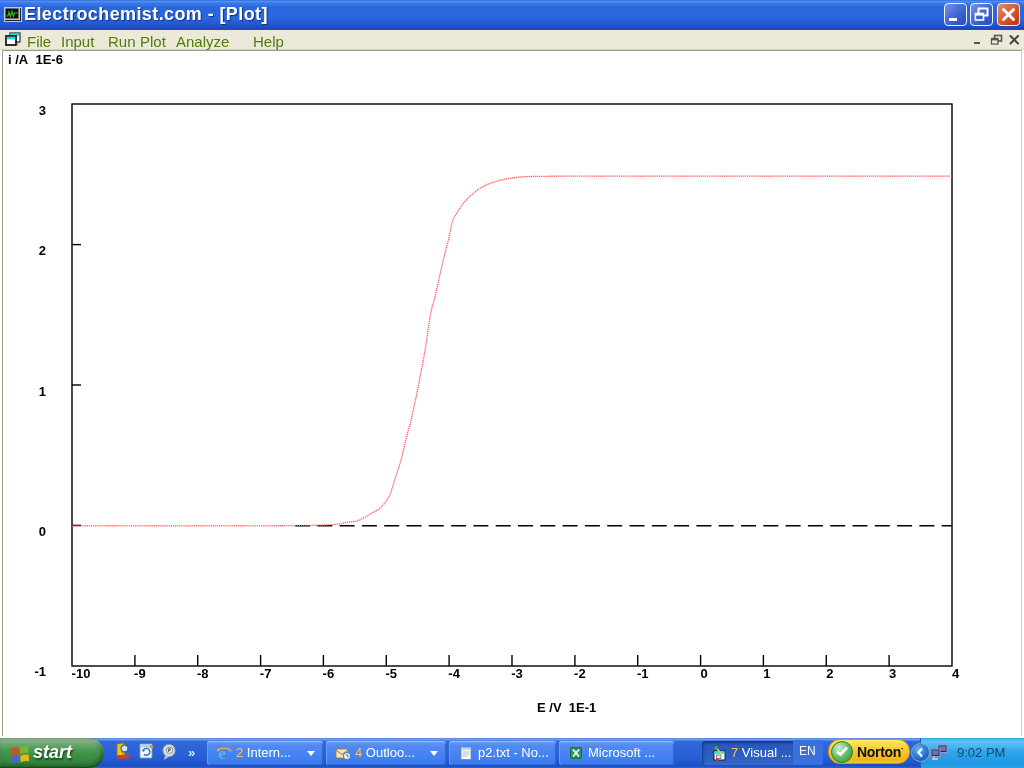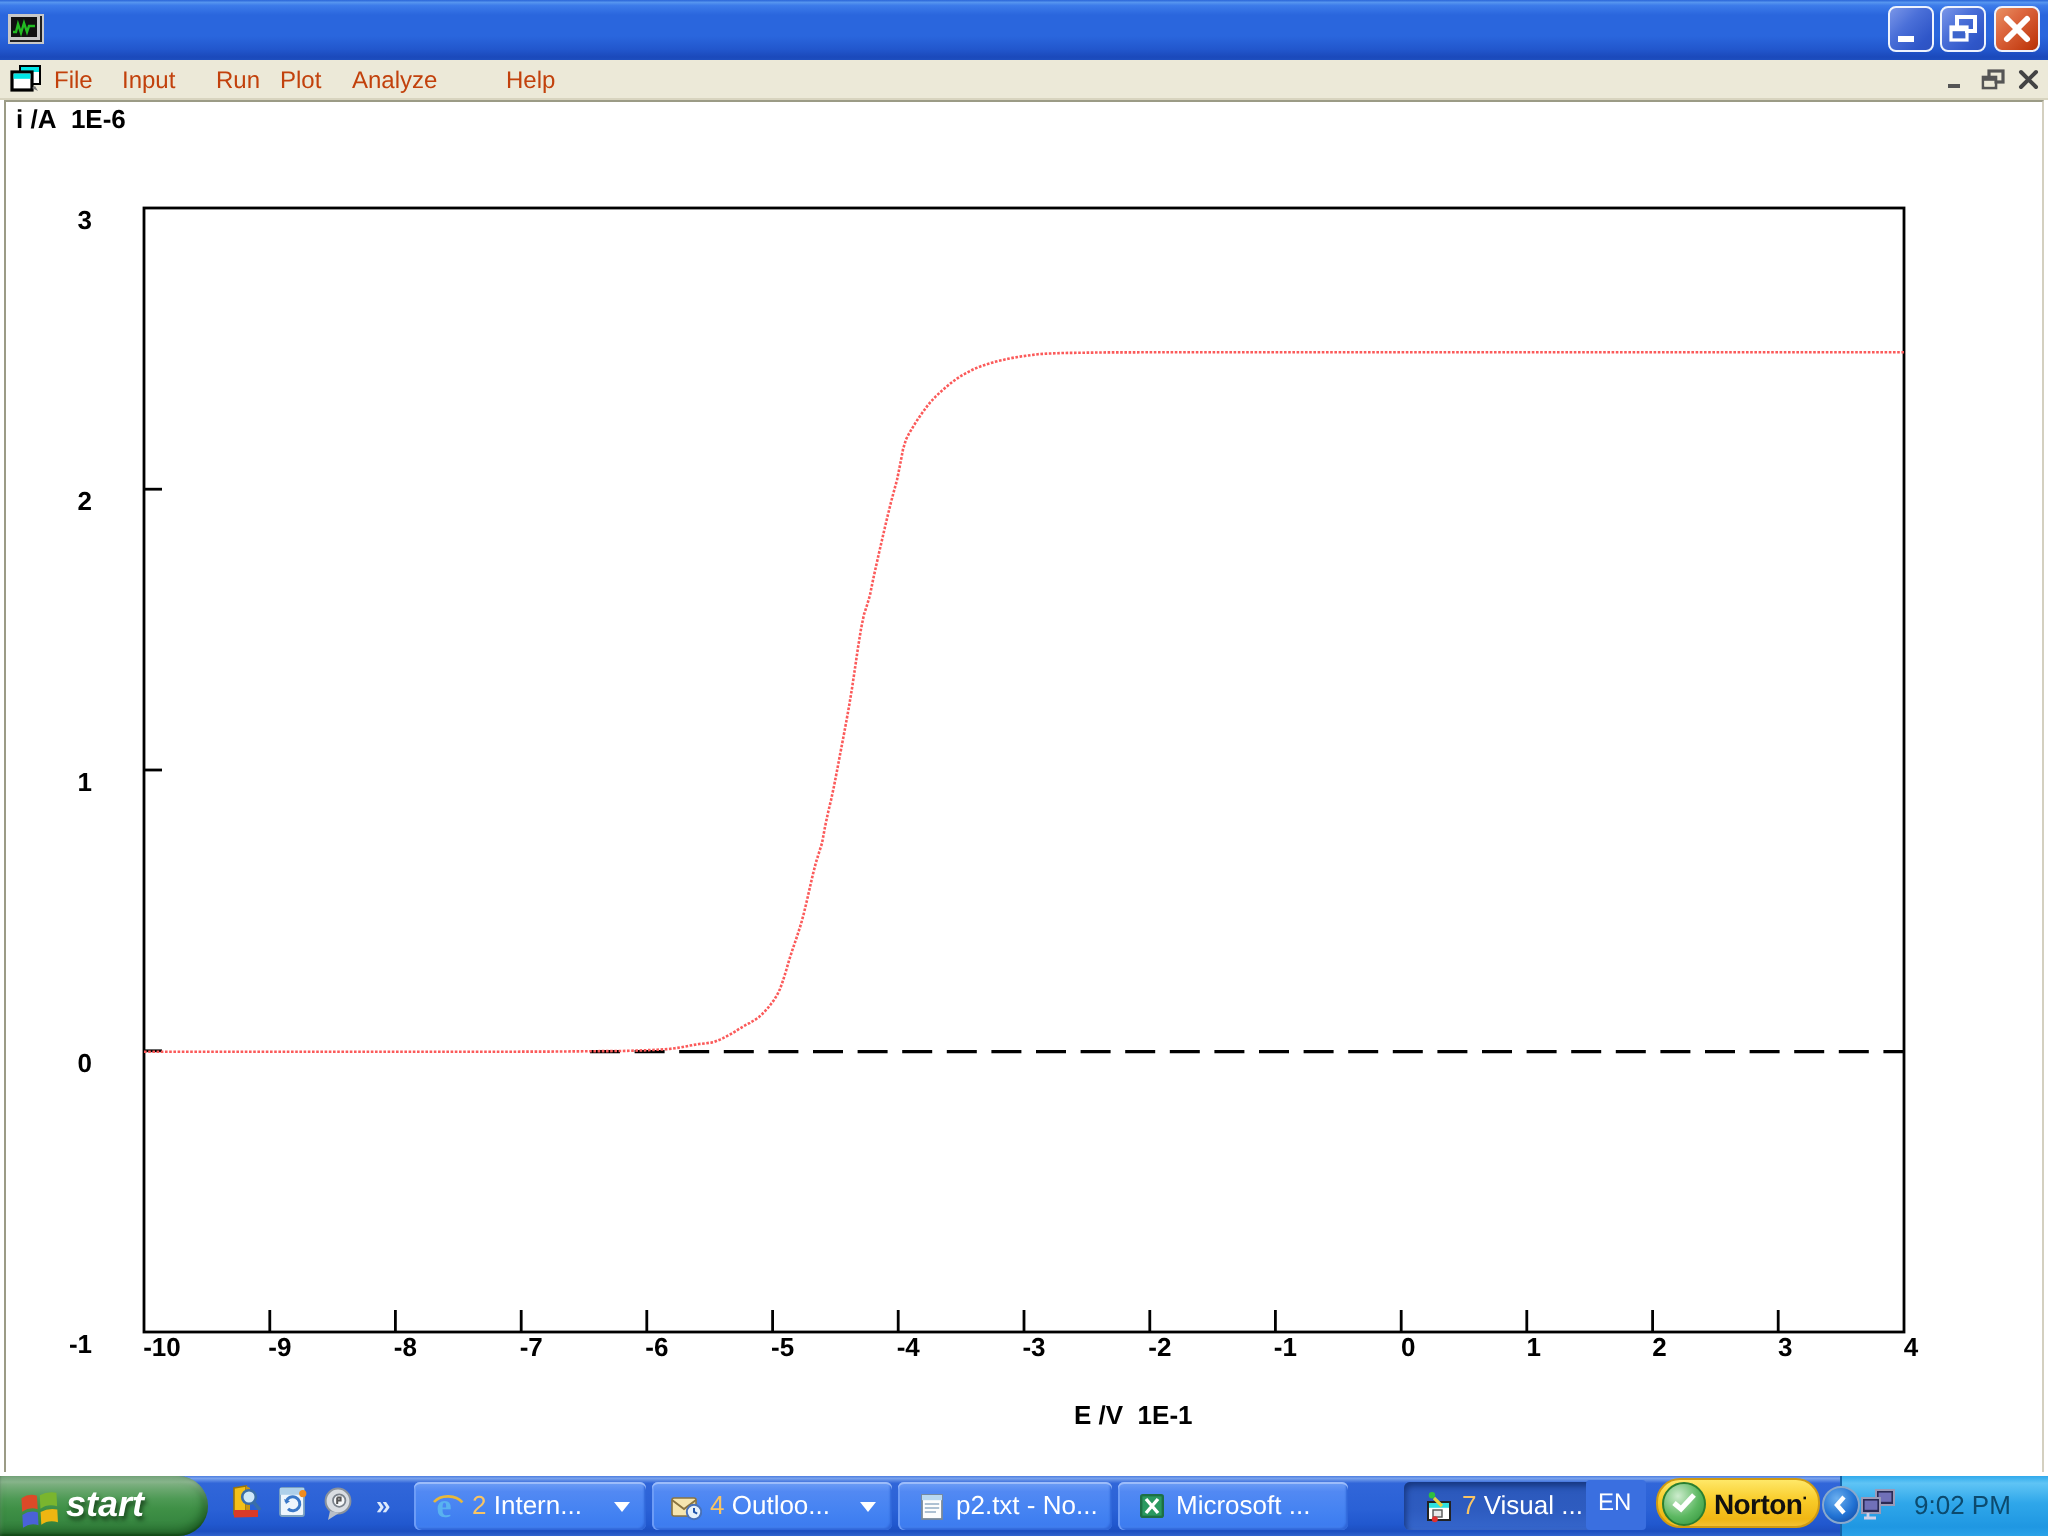--- a/index.html
+++ b/index.html
@@ -15,21 +15,21 @@
  text-shadow:1px 1px 1px #12327e;}
 .winbtn{top:3px;width:23px;height:23px;border-radius:4px;border:1px solid #eef3fd;
  box-sizing:border-box;}
 .winbtn.blue{background:linear-gradient(135deg,#7a96e8 0%,#4a6fd8 40%,#2f56c8 80%,#2d52c0 100%);}
 #btnmin{left:944px;}
 #btnmax{left:970px;}
 #btnclose{left:997px;background:linear-gradient(135deg,#e89162 0%,#dd6840 35%,#c33d12 85%,#b23208 100%);}
 
 
 #menubar{left:0;top:30px;width:1024px;height:20px;background:#ece9d8;border-bottom:1px solid #d8d4bf;box-sizing:border-box;}
-.menuitem{top:33px;font-size:12px;color:#c2410c;}
+.menuitem{top:33px;font-size:15px;color:#4d7c0f;}
 #clientline{left:2px;top:50px;width:1020px;height:686px;border:1px solid #9b9b86;border-right-color:#d4d0c0;border-bottom:none;box-sizing:border-box;background:#fff;}
 
 .plotlabel{font-weight:bold;font-size:13px;color:#000;}
 
 
 #taskbar{left:0;top:738px;width:1024px;height:30px;
  background:linear-gradient(#4b7ce0 0%,#7aa3ec 4%,#3166d9 12%,#2a61d6 55%,#2158cf 80%,#1d4fc0 92%,#2f62cd 100%);}
 #startbtn{left:0;top:738px;width:104px;height:30px;border-radius:0 15px 15px 0;
  background:linear-gradient(#4a8a50 0%,#83b287 10%,#6aa76f 22%,#4e9a55 38%,#3f9046 55%,#388841 75%,#317c39 92%,#2c7233 100%);
  box-shadow:inset -2px -2px 5px rgba(10,60,15,.55), inset 0 2px 2px rgba(255,255,255,.3), inset 0 -1px 1px rgba(0,40,0,.4);}
@@ -54,20 +54,21 @@
 <div id="page">
 
   <div id="titlebar" class="abs"></div>
   <div id="titleicon" class="abs">
     <svg width="16" height="13" viewBox="0 0 16 13" style="position:absolute;left:-1px;top:-1px;">
       <rect x="0" y="0" width="16" height="13" fill="#c8c8c8"></rect>
       <rect x="1.5" y="1.5" width="13" height="10" fill="#111"></rect>
       <path d="M2.5 9 L4 9 L5 5 L6.5 9.5 L8 4.5 L9.5 9 L10.5 6 L13.5 6" stroke="#22bb22" stroke-width="1.2" fill="none"></path>
     </svg>
   </div>
+  <div id="titletext" class="abs">Electrochemist.com - [Plot]</div>
   <div id="btnmin" class="abs winbtn blue"><svg width="21" height="21">
         <rect x="4" y="14" width="8" height="3" fill="#fff"></rect>
       </svg></div>
   <div id="btnmax" class="abs winbtn blue"><svg width="21" height="21">
         <g fill="none" stroke="#fff">
           <rect x="7.5" y="4.5" width="9" height="7" stroke-width="2"></rect>
           <rect x="4.5" y="9.5" width="8" height="6.5" stroke-width="1.6"></rect>
         </g>
         <rect x="5.5" y="10.5" width="6" height="4.5" fill="#3c64cc"></rect>
         <rect x="5" y="10" width="7" height="1.6" fill="#fff"></rect>

